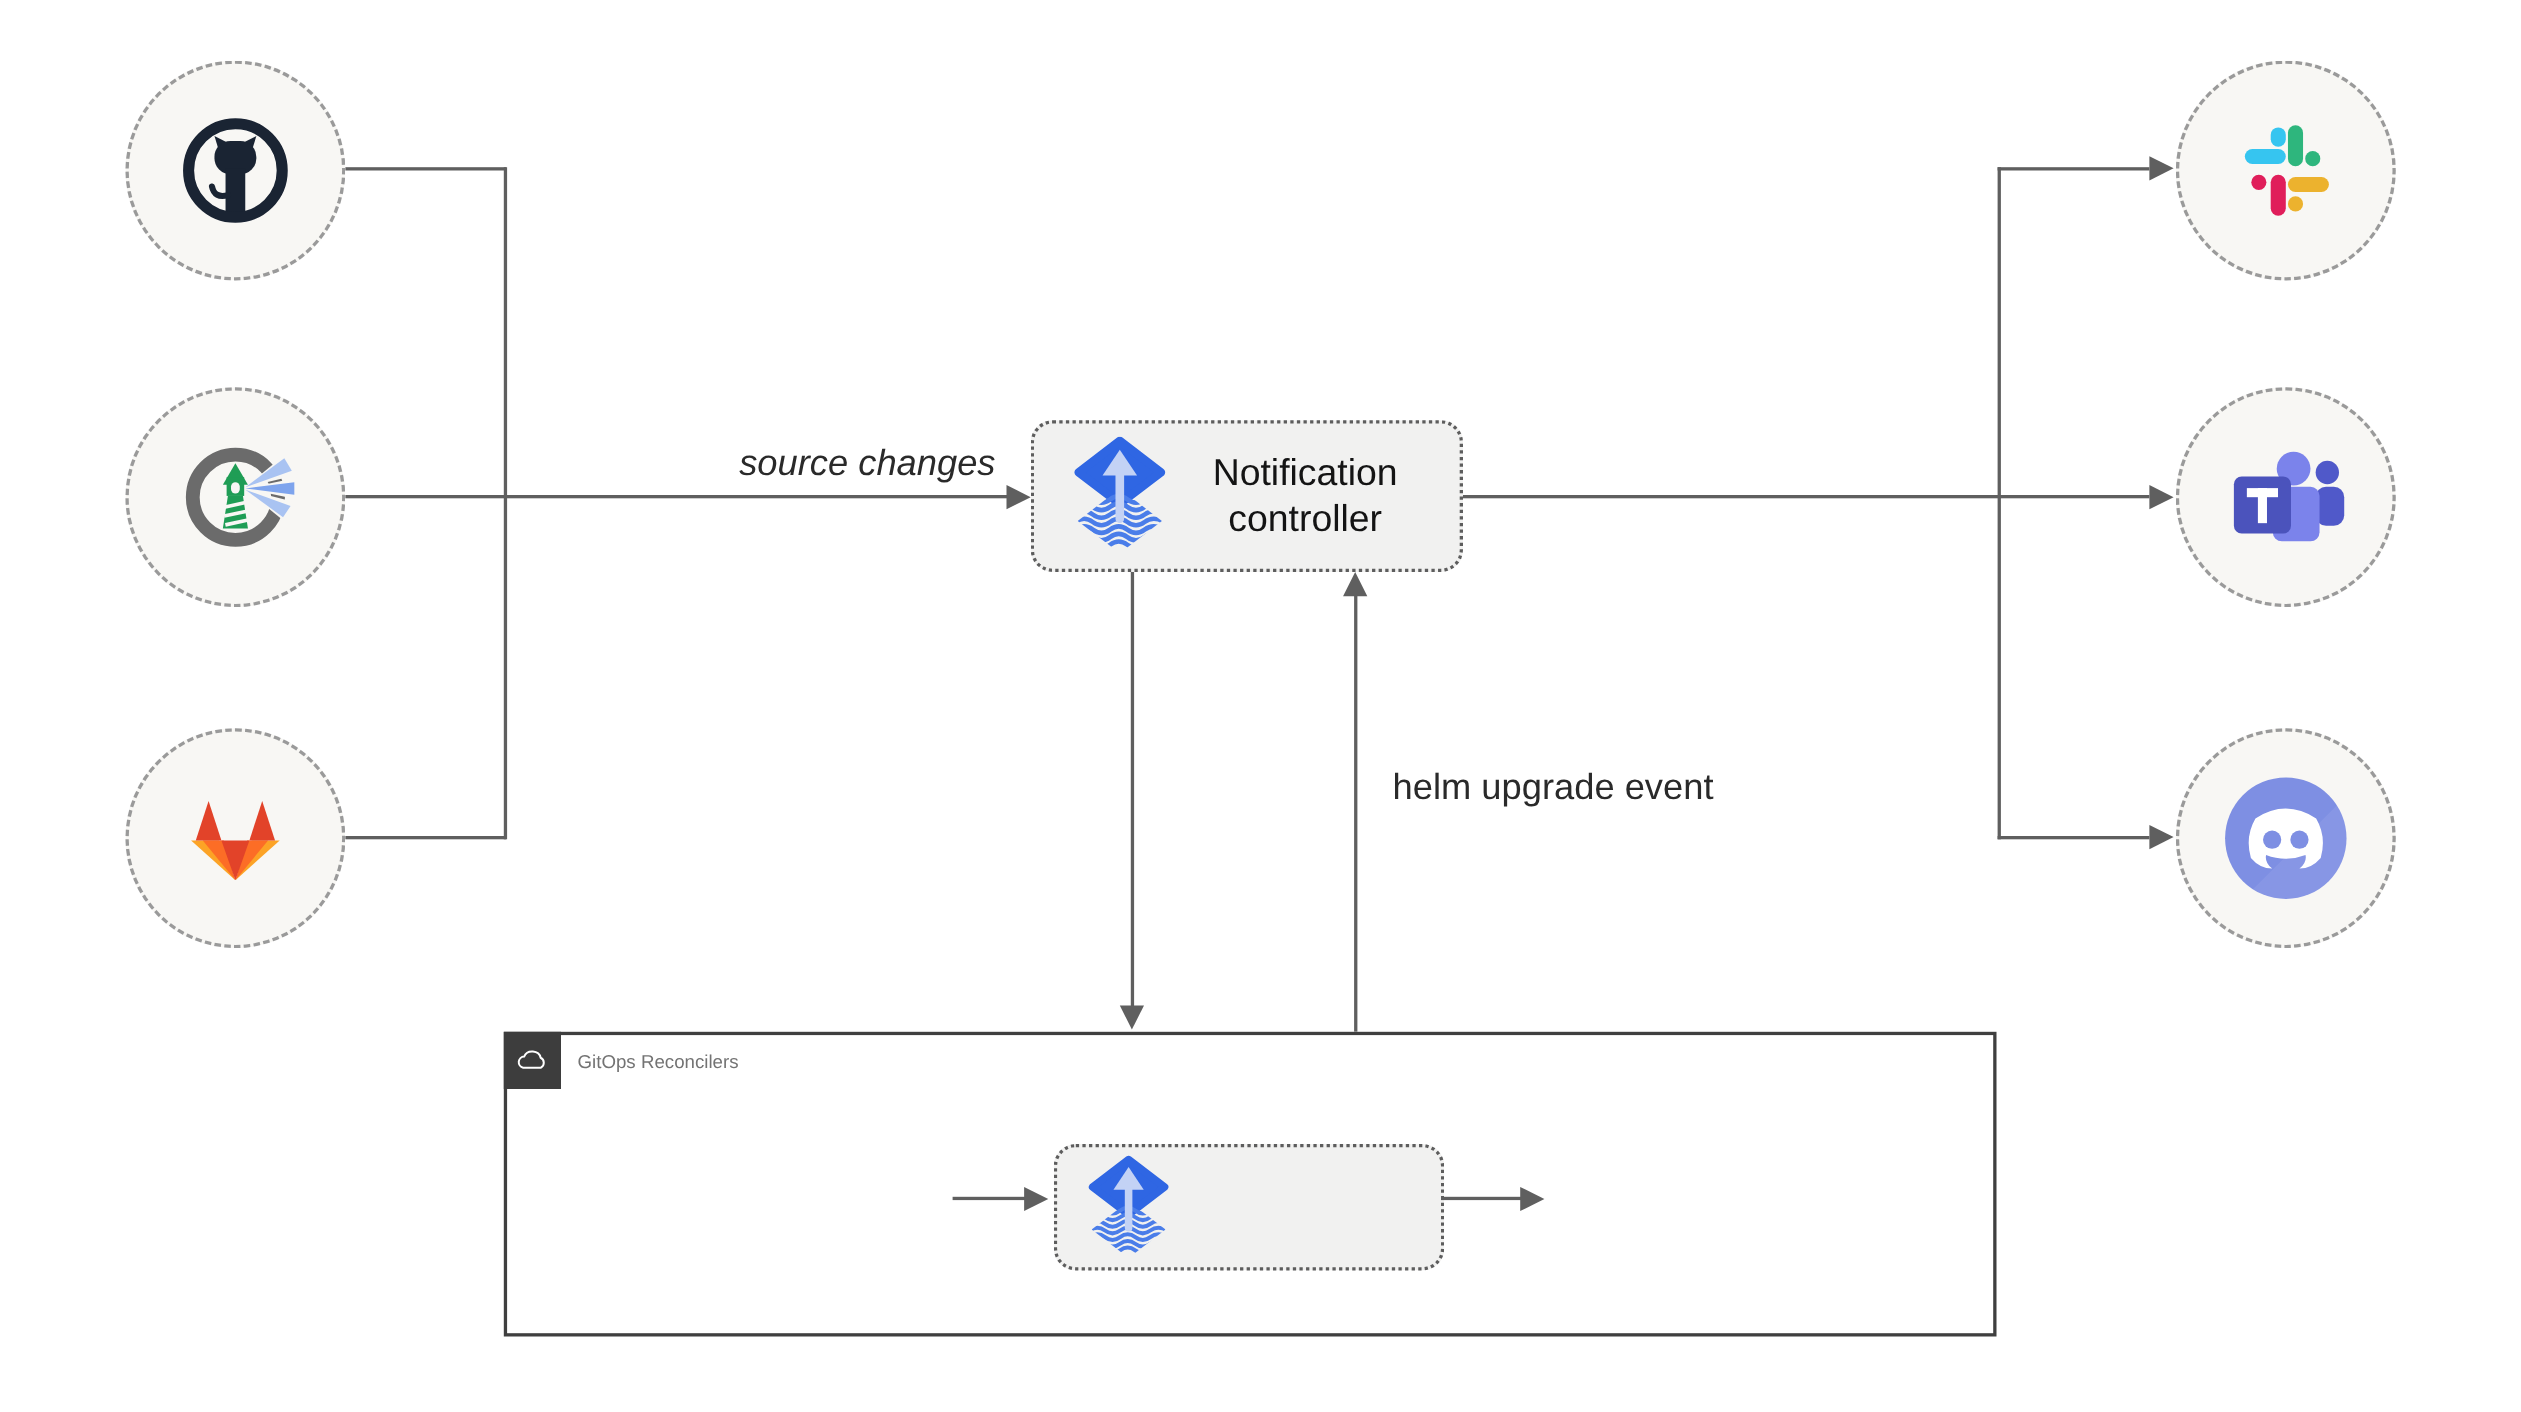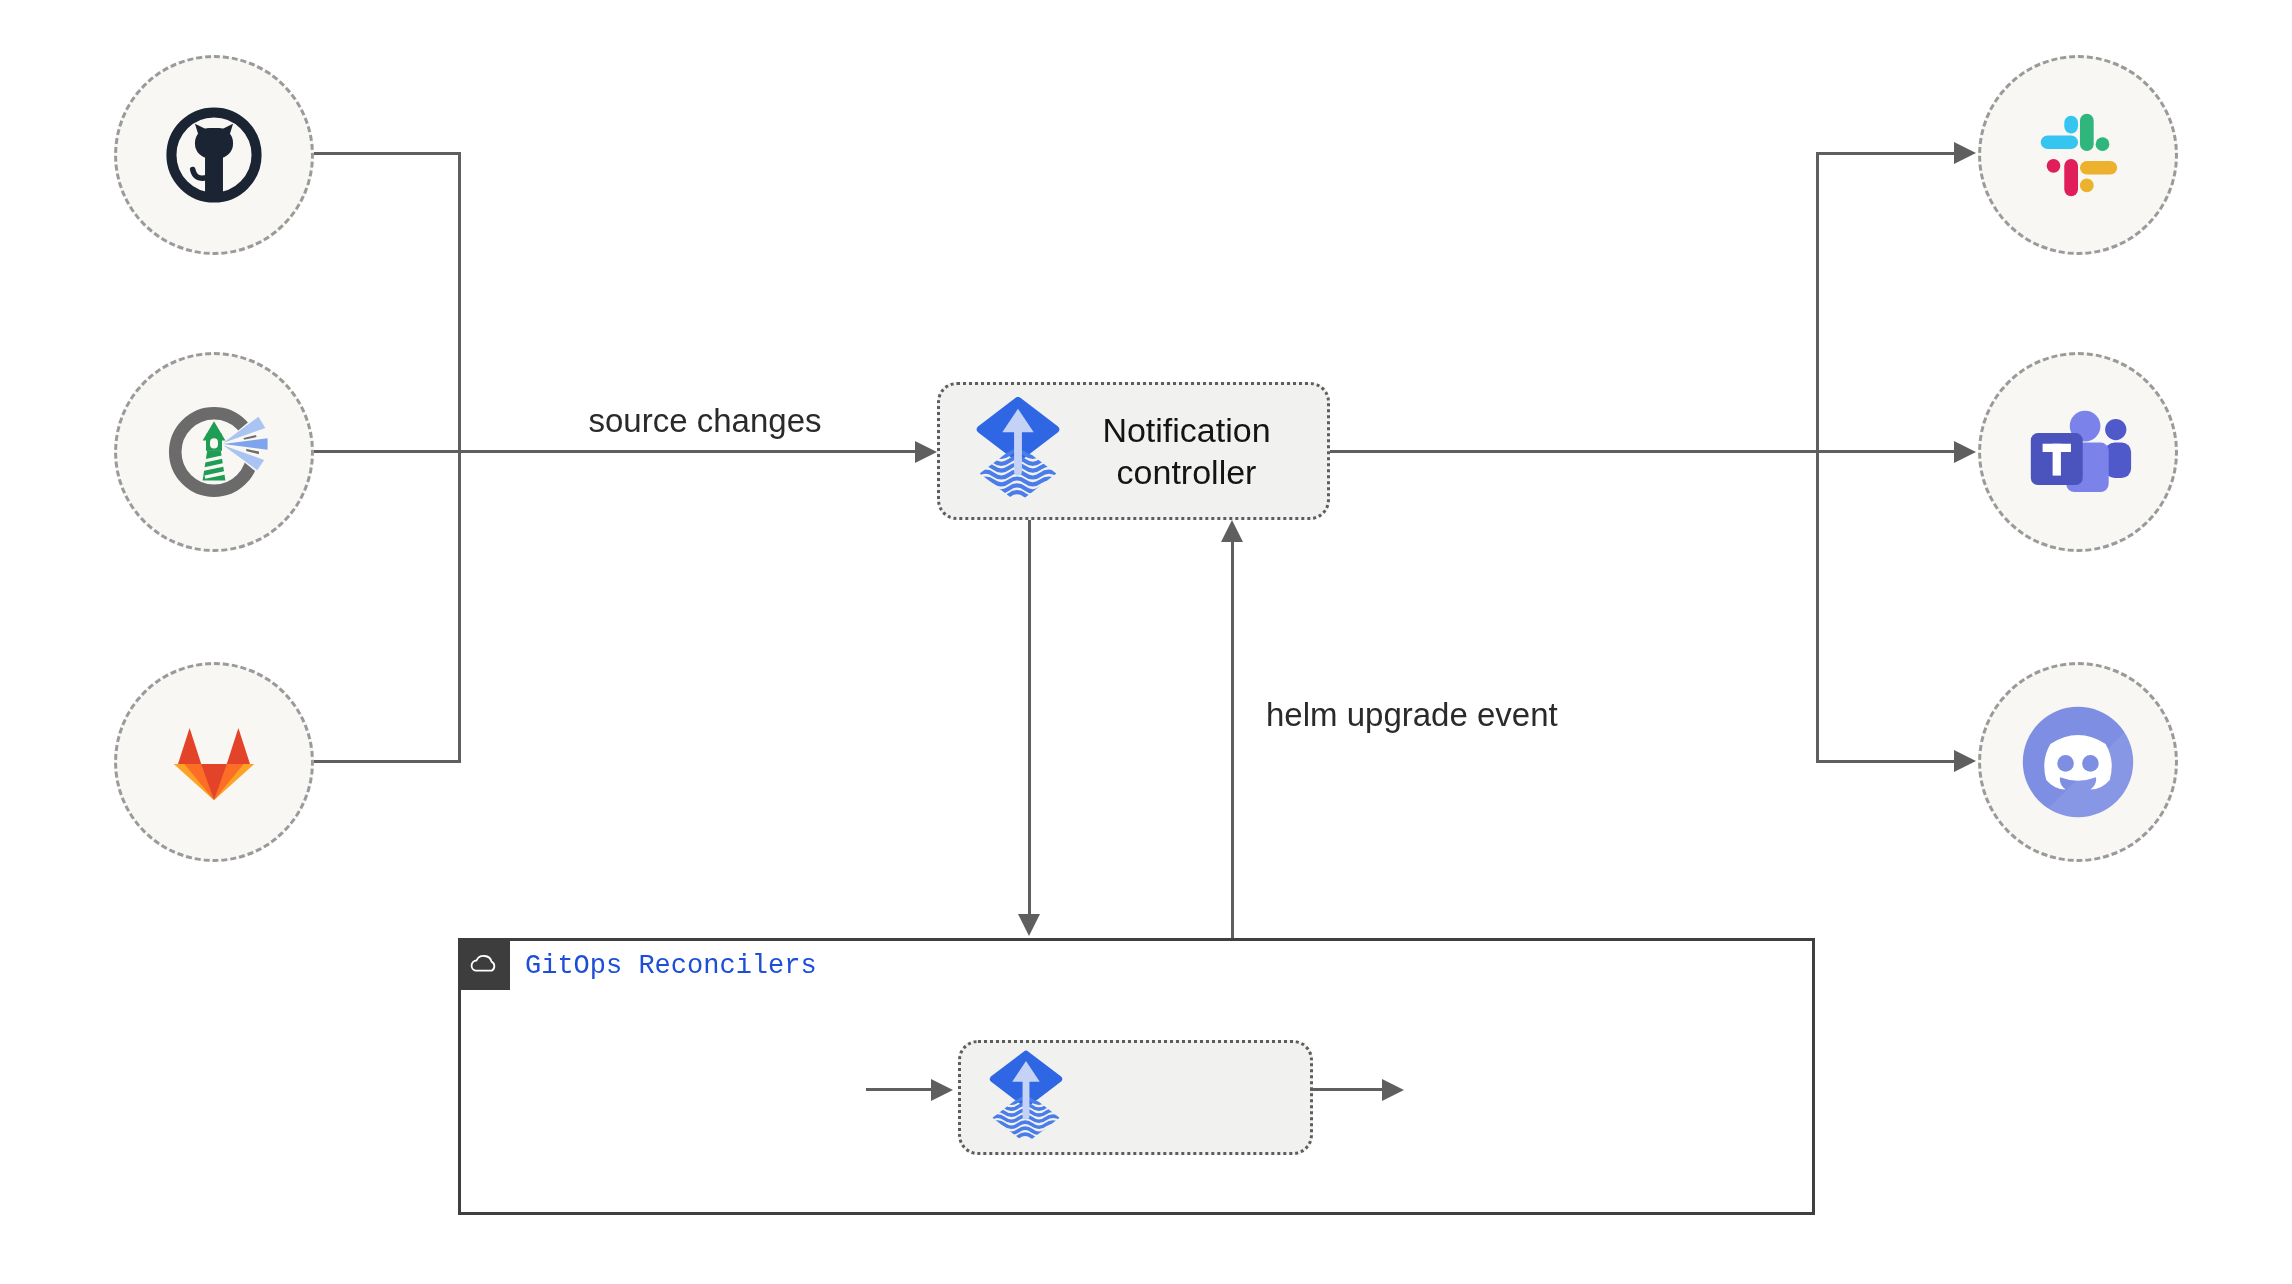--- a/index.html
+++ b/index.html
@@ -30,21 +30,21 @@
 
   
   .edge-label{position:absolute;font-size:33px;color:#2a2a2a;white-space:nowrap;}
 
   
   .group-box{position:absolute;left:458px;top:938px;width:1357px;height:277px;
     border:3px solid #3f3f3f;box-sizing:border-box;background:#ffffff;}
   .group-badge{position:absolute;left:-3px;top:-3px;width:52px;height:52px;background:#3d3d3d;
     display:flex;align-items:center;justify-content:center;}
   .group-title{position:absolute;left:64px;top:0px;height:50px;line-height:50px;
-    font-size:27px;color:#1d4ed8;white-space:nowrap;font-family:Liberation Mono, monospace;}
+    font-size:17px;color:#737373;white-space:nowrap;}
 </style>
 </head>
 <body>
 
 <div id="canvas">
 
   <div class="circle-node" style="left:114px;top:55px;">
     <svg width="112" height="112" viewBox="0 0 100 100">
       <path fill="#1a2433" d="M36 32 l-3 -10 l10 5 z"></path>
       <path fill="#1a2433" d="M64 32 l3 -10 l-10 5 z"></path>
@@ -137,21 +137,21 @@
   <div class="hline" style="left:1818px;top:450px;width:136px;"></div>
   <div class="arrow arrow-r" style="left:1954px;top:441px;"></div>
   <div class="hline" style="left:1816px;top:760px;width:138px;"></div>
   <div class="arrow arrow-r" style="left:1954px;top:750px;"></div>
 
   <div class="vline" style="left:1028px;top:520px;height:396px;"></div>
   <div class="arrow arrow-d" style="left:1018px;top:914px;"></div>
   <div class="vline" style="left:1231px;top:541px;height:397px;"></div>
   <div class="arrow arrow-u" style="left:1221px;top:520px;"></div>
 
-  <div class="edge-label" style="left:505px;top:402px;width:400px;text-align:center;">source changes</div>
+  <div class="edge-label" style="left:505px;top:402px;width:400px;text-align:right;font-style:italic;">source changes</div>
   <div class="edge-label" style="left:1266px;top:696px;width:420px;text-align:left;">helm upgrade event</div>
 
   <div class="ctrl-box" style="left:937px;top:382px;width:393px;height:138px;">
     <svg width="88" height="108" viewBox="0 0 86 110" style="margin-left:34px;flex:none;">
       <path d="M43 4 L81 33 L43 62 L5 33 Z" fill="#2f66e3" stroke="#2f66e3" stroke-width="8" stroke-linejoin="round"></path>
       <clipPath id="wclip1">
           <path d="M43 48 L82 78 L43 108 L4 78 Z"></path>
         </clipPath>
       <g clip-path="url(#wclip1)" stroke="#4a7de9" stroke-width="4.2" fill="none">
         <path d="M2 58 Q10 52 18 58 T34 58 T50 58 T66 58 T84 58"></path>

